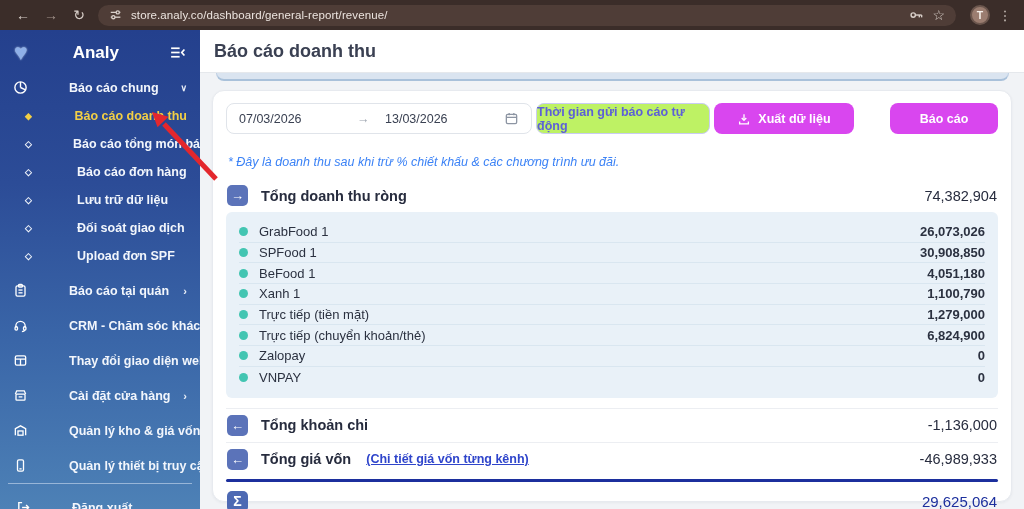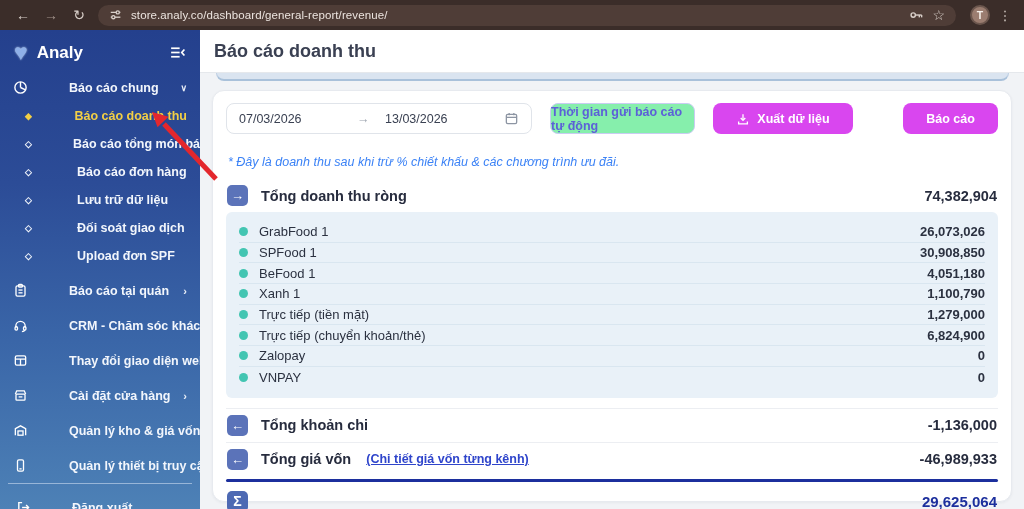--- a/index.html
+++ b/index.html
@@ -18,21 +18,21 @@
   .dots { color:#d9d0ca; font-size:13px; width:18px; text-align:center; }
 
   
   .app { display:flex; height:479px; }
 
   
   .sidebar { width:200px; flex:none; color:#fff; display:flex; flex-direction:column;
     background:linear-gradient(180deg,#24408d 0%, #2c4c97 32%, #3a66a8 65%, #4d81b6 100%); }
   .brand { display:flex; align-items:center; gap:9px; padding:11px 14px 9px; }
   .logo { font-size:23px; line-height:1; color:#8fb0e8; text-shadow:0 0 2px #cfe0f5; }
-  .brand-name { font-size:17px; font-weight:700; flex:1; }
+  .brand-name { font-size:17px; font-weight:700; flex:1;margin-left:36px; }
   .sicon { flex:none; display:flex; align-items:center; }
   .item { display:flex; align-items:center; gap:9px; padding:7px 13px; font-size:12.5px; font-weight:600; color:#f2f6fc; cursor:default; }
   .item .lbl { white-space:nowrap;padding-left:32px; }
   .item.sub { padding-left:25px; }
   .diamond { font-size:9px; width:11px; line-height:1; }
   .item.active, .item.active .diamond { color:#f2cf45; }
   .chev { margin-left:auto; font-size:11px; opacity:.95; }
   .chev.down { font-size:9px; }
   .sdiv { height:1px; background:rgba(230,240,252,.5); margin:3px 8px; }
   .side-bottom { margin-top:auto; }
@@ -41,39 +41,39 @@
   
   .main { flex:1; min-width:0; display:flex; flex-direction:column; }
   .page-header { height:43px; background:#fff; border-bottom:1px solid #e5e8ec; display:flex; align-items:center; padding:0 14px; }
   .page-title { font-size:18px; font-weight:600; color:#3a4052; }
   .content { position:relative; flex:1; background:#f1f3f6; }
   .peek { position:absolute; top:0; left:16px; right:15px; height:8px; background:#dae4f0; border:1px solid #bdcfe3; border-top:none; border-bottom:2px solid #a9c1da; border-radius:0 0 9px 9px; }
 
   .card { position:absolute; top:17px; left:12px; right:12px; height:412px; background:#fff;
     border:1px solid #e7eaef; border-radius:12px; box-shadow:0 1px 3px rgba(20,30,60,.05); padding:12px 13px; }
 
-  .toolbar { display:flex; gap:18px; height:31px; }
+  .toolbar { display:flex; gap:4px; height:31px; }
   .daterange { width:306px; flex:none; border:1px solid #e0e4ea; border-radius:8px; background:#fff; display:flex; align-items:center; padding:0 12px; font-size:12.5px; color:#3a4152; }
   .dr-from { width:118px; }
   .dr-arrow { color:#9aa1ad; width:22px; }
   .dr-to { flex:1; padding-left:6px; }
   .btn { height:31px; border-radius:8px; font-size:12.5px; font-weight:600; display:flex; align-items:center; justify-content:center; cursor:default; }
-  .btn-sched { width:145px; border:1px solid #c9ccf2; color:#5c60d7; background:#86efac; }
+  .btn-sched { width:174px; border:1px solid #c9ccf2; color:#5c60d7; background:#bef264; }
   .btn-fill { background:#d946ef; color:#fff; }
   .btn-export { width:140px; gap:7px; }
   .btn-report { flex:1;margin-left:32px; }
 
   .note { margin:21px 2px 12px; font-style:italic; font-size:12.5px; color:#3b82f6; }
 
   .srow { display:flex; align-items:center; gap:13px; padding:4px 1px; }
   .srow.rev { margin-top:8px; }
   .sq { width:21px; height:21px; border-radius:5px; background:#5b73b9; color:#fff; display:flex; align-items:center; justify-content:center; font-size:13px; font-weight:700; flex:none; line-height:1; }
   .sq.sigma { background:#4d69b3; font-size:14px; }
   .slabel { font-size:14.5px; font-weight:700; color:#272c3e; }
-  .sval { margin-left:auto; font-size:14.5px; font-weight:700; color:#272c3e; }
+  .sval { margin-left:auto; font-size:14.5px; font-weight:400; color:#272c3e; }
   .bordered { border-top:1px solid #eceef2; margin-top:2px; padding-top:6px; }
   .cogs-link { font-size:12.5px; font-weight:700; color:#2f45cb; text-decoration:underline; margin-left:2px; cursor:pointer; }
 
   .panel { background:#e9f1f8; border-radius:6px; padding:10px 13px; margin:2px 0 10px; }
   .chrow { display:flex; align-items:center; gap:11px; height:20.7px; border-bottom:1px solid #d9e6f0; font-size:13px; color:#2b3140; }
   .chrow:last-child { border-bottom:none; }
   .dot { width:9px; height:9px; border-radius:50%; background:#43c5b2; flex:none; }
   .cname { font-weight:500; }
   .cval { margin-left:auto; font-weight:600; }
 

